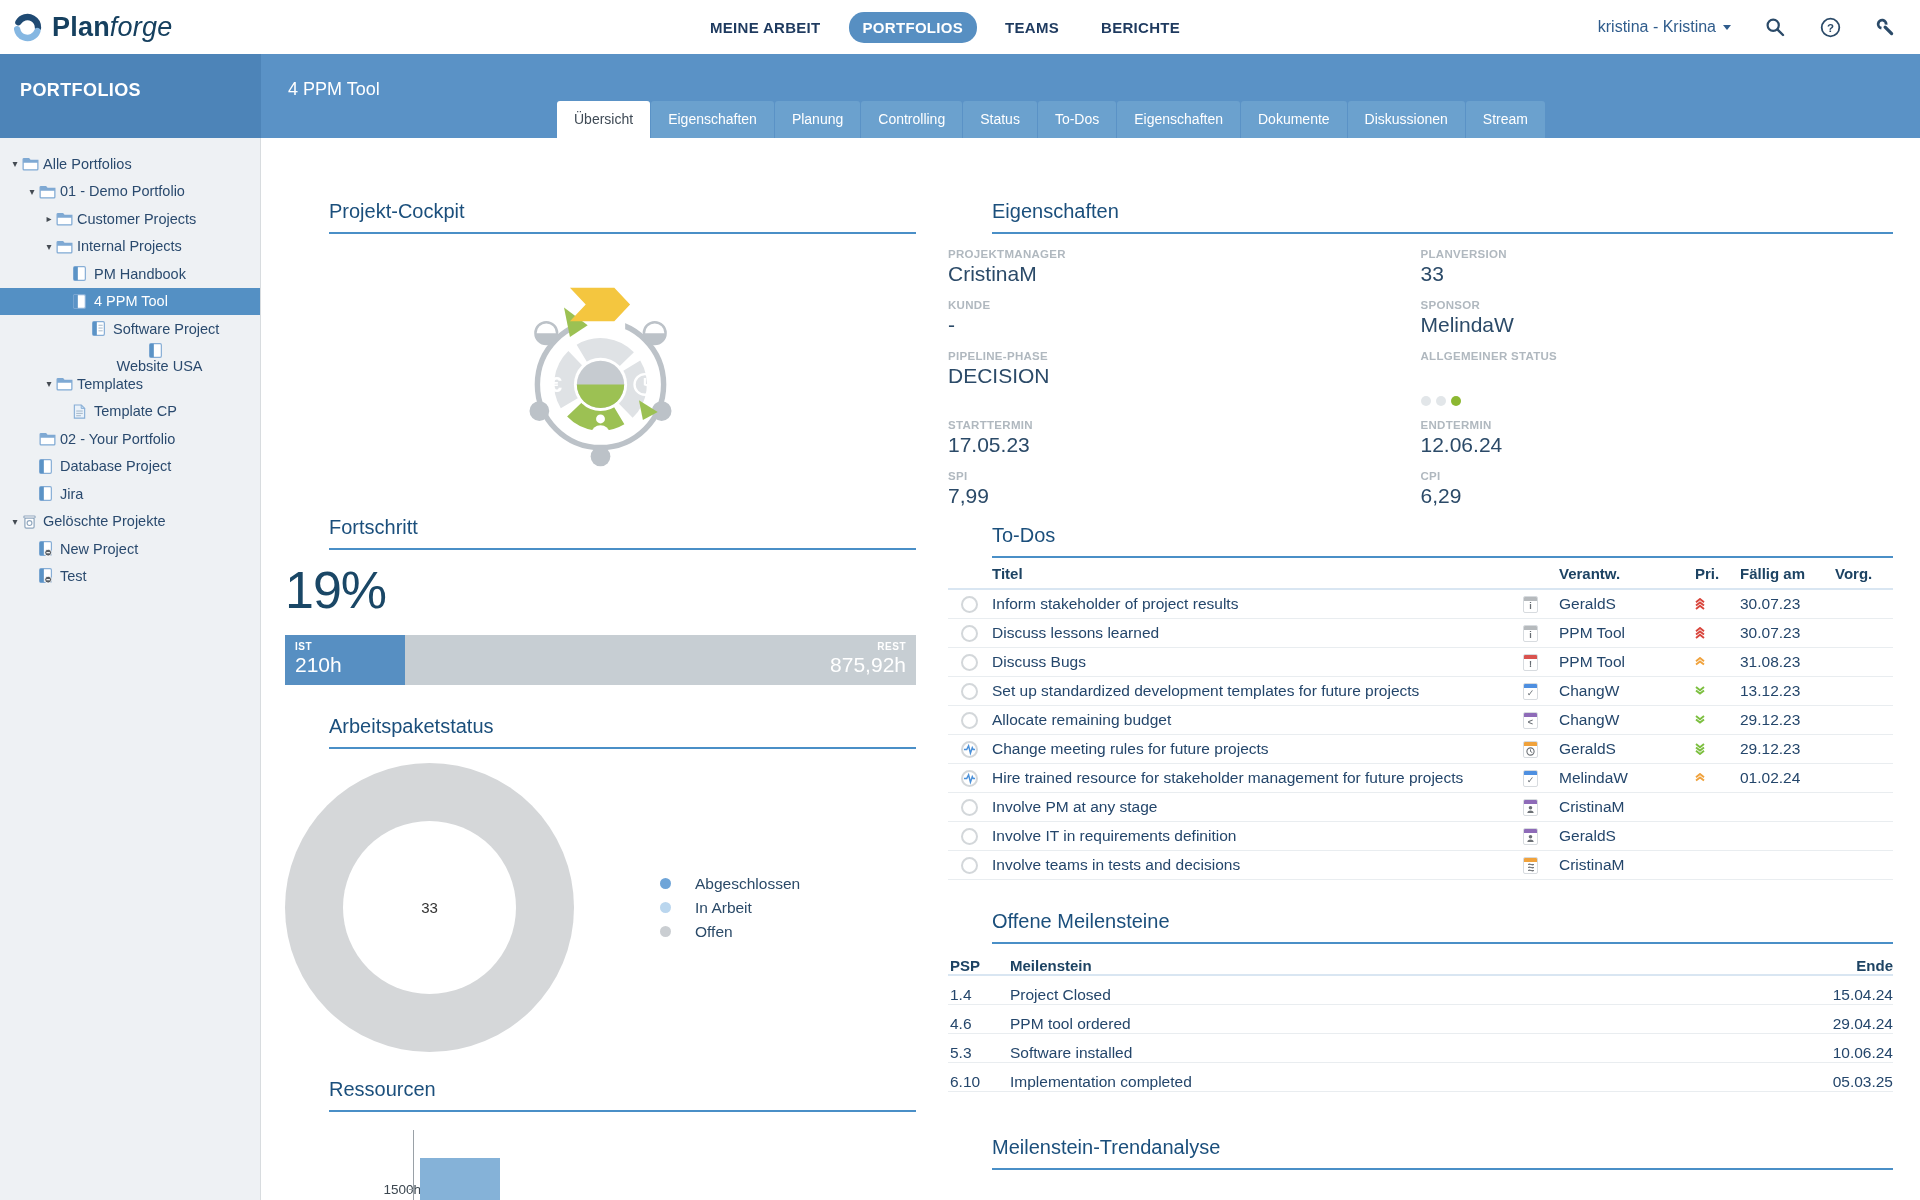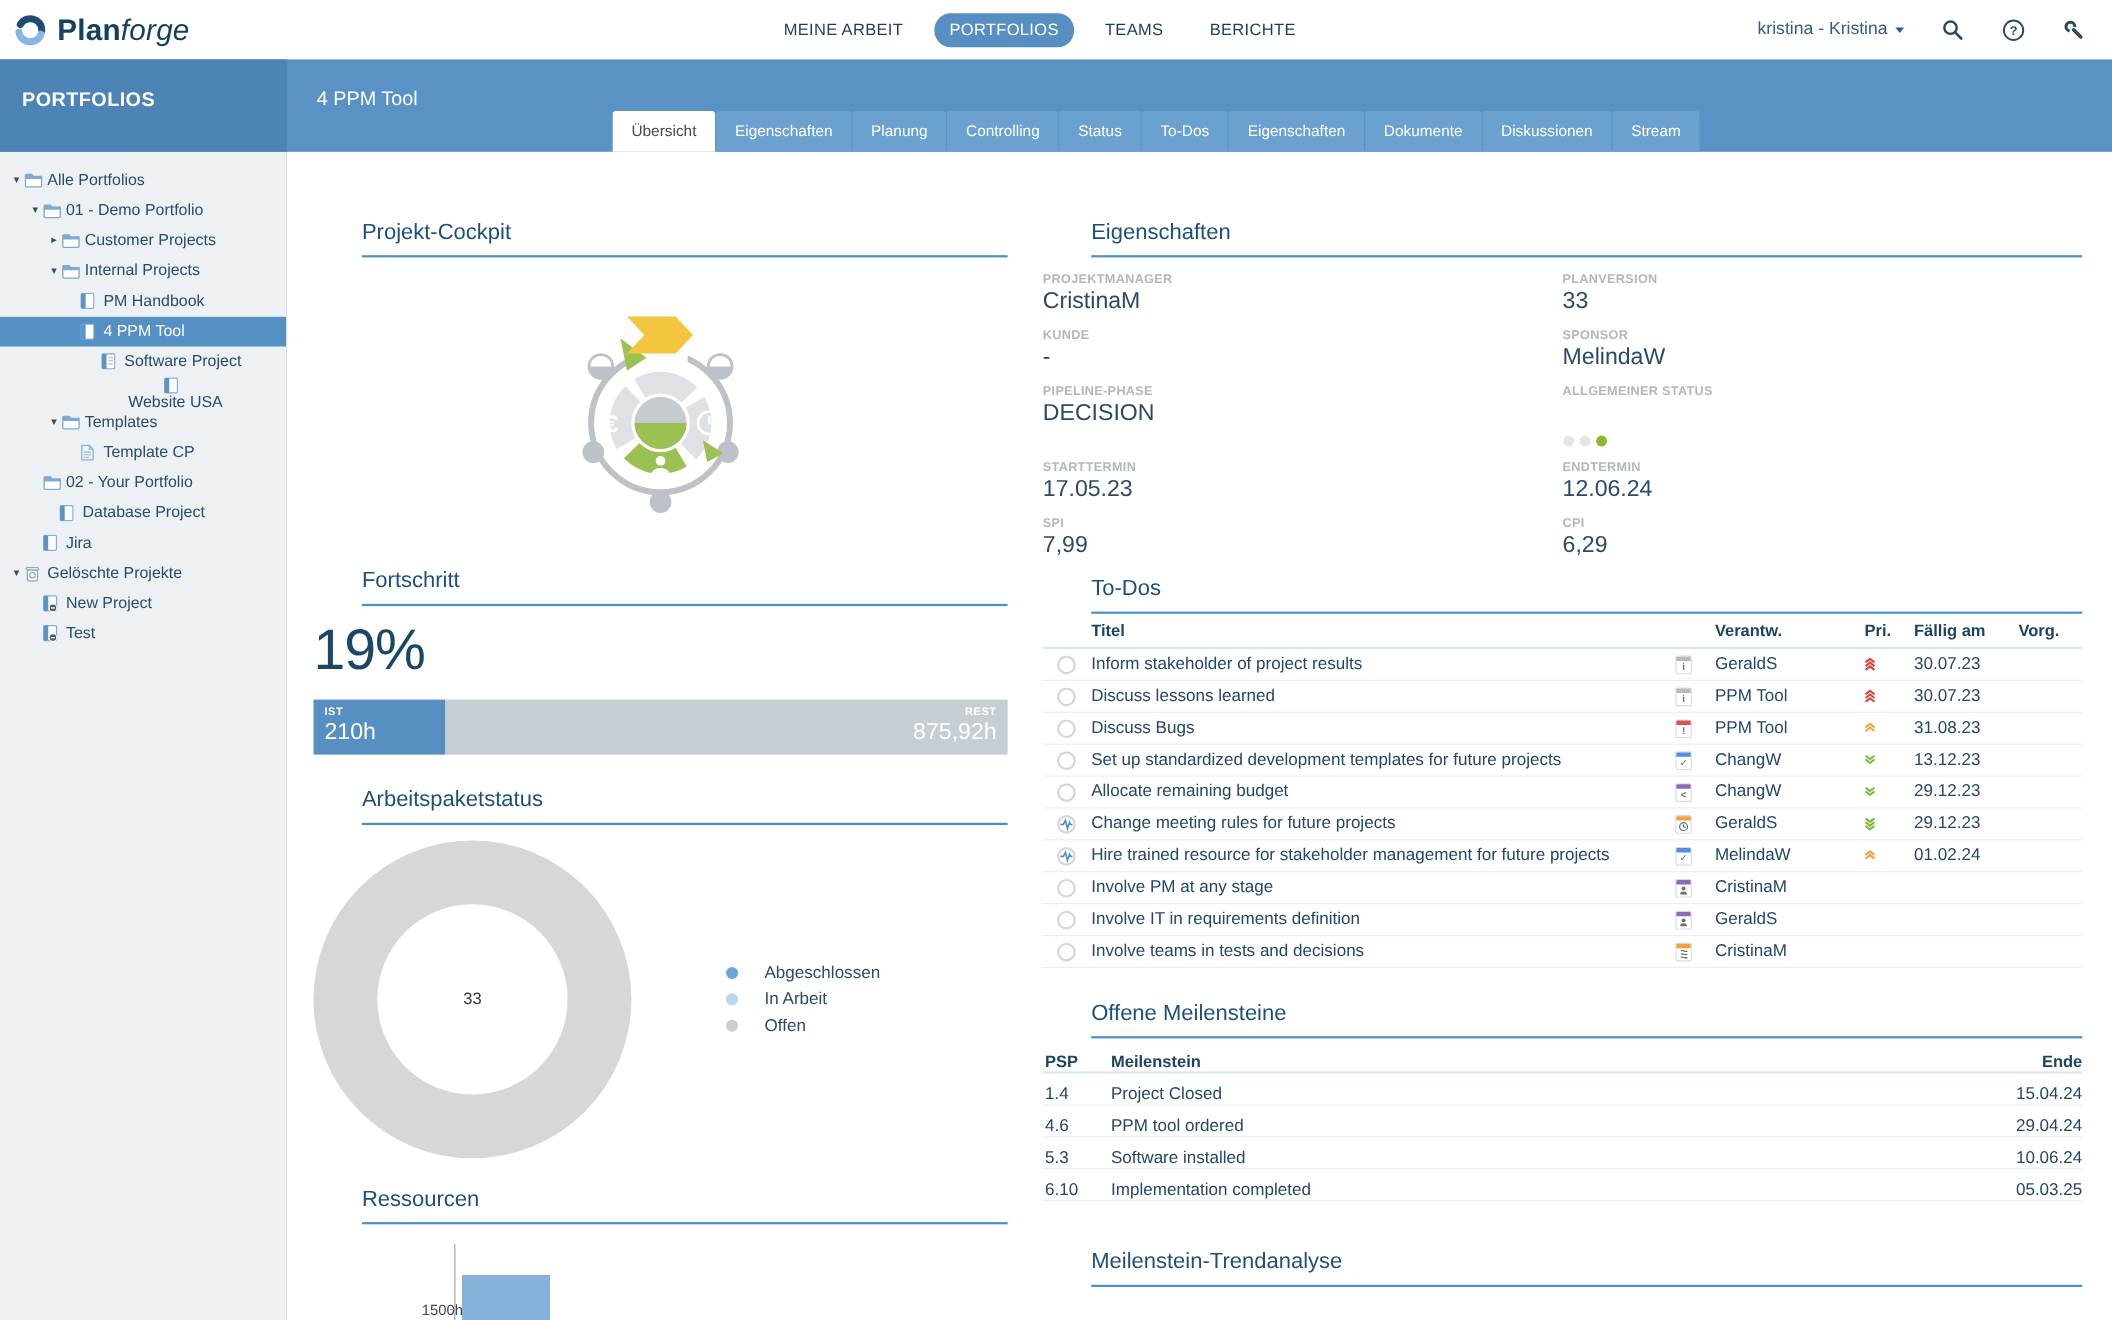--- a/index.html
+++ b/index.html
@@ -6,21 +6,21 @@
   html,body { width:1920px; height:1200px; overflow:hidden; background:#fff;
     font-family:"Liberation Sans","DejaVu Sans",sans-serif; }
 
   
   .topbar { height:54px; background:#fff; position:relative; display:flex; align-items:center; }
   .logo { display:flex; align-items:center; gap:9px; padding-left:12px; }
   .logo-text { font-size:27px; color:#16405f; letter-spacing:.2px; }
   .logo-text b { font-weight:700; }
   .logo-text i { font-style:italic; font-weight:400; }
   .topnav { position:absolute; left:50%; transform:translateX(-53%); display:flex; align-items:center; gap:14px; }
-  .nav-item { font-size:15px; font-weight:400; color:#1e3a5f; padding:7px 14px; border-radius:15px; cursor:pointer; letter-spacing:.3px; }
+  .nav-item { font-size:15px; font-weight:700; color:#1e3a5f; padding:7px 14px; border-radius:15px; cursor:pointer; letter-spacing:.3px; }
   .nav-item.active { background:#578fc2; color:#fff; }
   .userarea { position:absolute; right:0; top:0; height:54px; display:flex; align-items:center; gap:34px; padding-right:24px; }
   .username { font-size:16px; color:#2f5c8c; display:flex; align-items:center; gap:7px; cursor:pointer; }
   .caret { width:0; height:0; border-left:4.5px solid transparent; border-right:4.5px solid transparent; border-top:5.5px solid #2f5c8c; }
   .uicon { cursor:pointer; display:flex; }
 
   
   .blueband { height:84px; background:#5a92c6; position:relative; }
   .band-left { position:absolute; left:0; top:0; width:261px; height:100%; background:#4d84b8; }
   .band-left .btitle { color:#fff; font-size:18px; font-weight:700; letter-spacing:.4px; padding:26px 0 0 20px; }
@@ -295,21 +295,21 @@
       <div class="titem" style="padding-left: 25px;">
         <span class="exp"></span>
         <span class="ticon">
           <svg width="17" height="15" viewBox="0 0 18 15">
             <path d="M1.2,3.2 a1,1 0 0 1 1,-1 h5 l1.6,2 h8 v9 a1,1 0 0 1 -1,1 h-13.6 a1,1 0 0 1 -1,-1 z" fill="#fff" stroke="#7fa9d3" stroke-width="1.3"></path>
             <path d="M1.2,3.2 a1,1 0 0 1 1,-1 h5 l1.6,2 h8 v2.4 h-15.6 z" fill="#7fa9d3"></path>
           </svg>
         </span>
         <span class="tlabel">02 - Your Portfolio</span>
       </div>
-      <div class="titem" style="padding-left: 40px;">
+      <div class="titem" style="padding-left: 25px;">
         <span class="exp"></span>
         <span class="ticon">
           <svg width="13" height="15" viewBox="0 0 14 16">
             <rect x="0.7" y="0.7" width="12.6" height="14.6" rx="1.4" fill="#fff" stroke="#87aed6" stroke-width="1.3"></rect>
             <path d="M2,0.7 h3.2 v14.6 h-3.2 a1.3,1.3 0 0 1 -1.3,-1.3 v-12 a1.3,1.3 0 0 1 1.3,-1.3 z" fill="#5b93c6"></path>
           </svg>
         </span>
         <span class="tlabel">Database Project</span>
       </div>
       <div class="titem" style="padding-left: 25px;">

